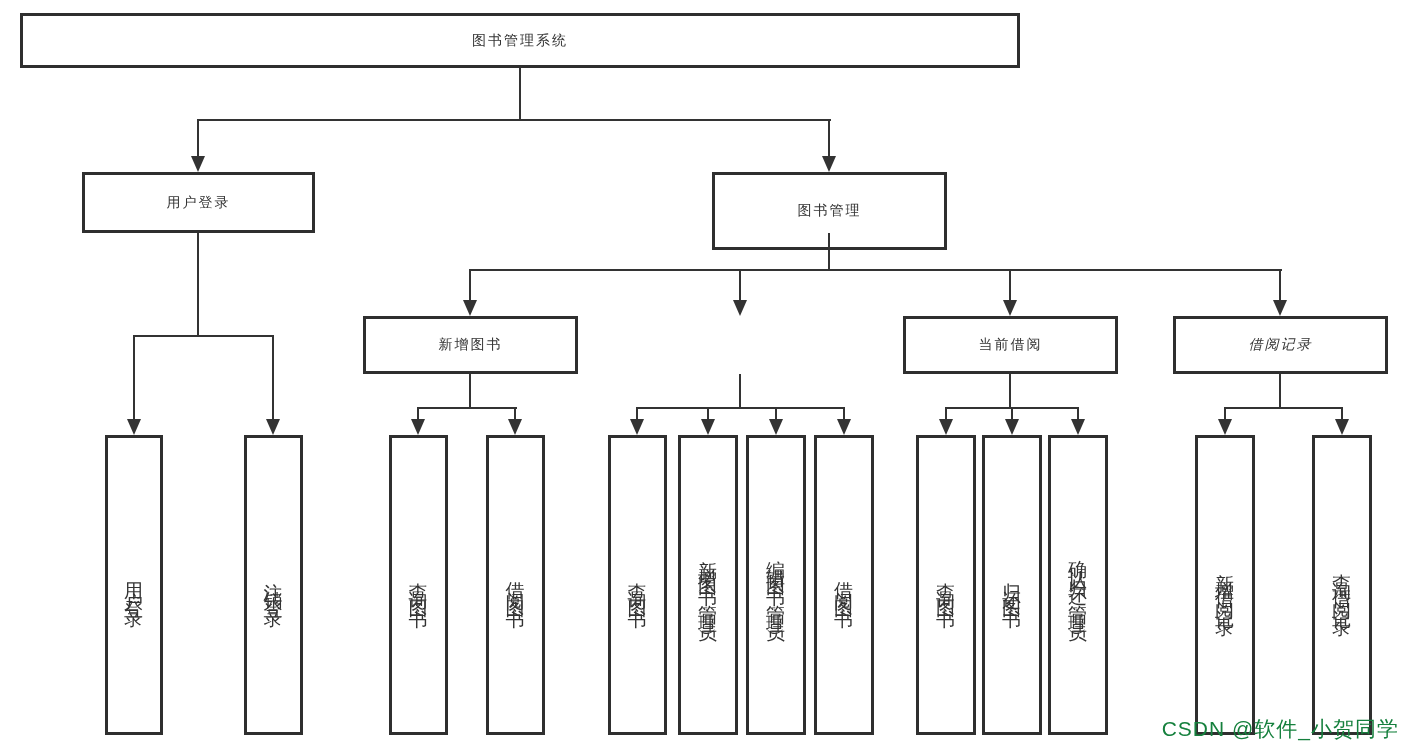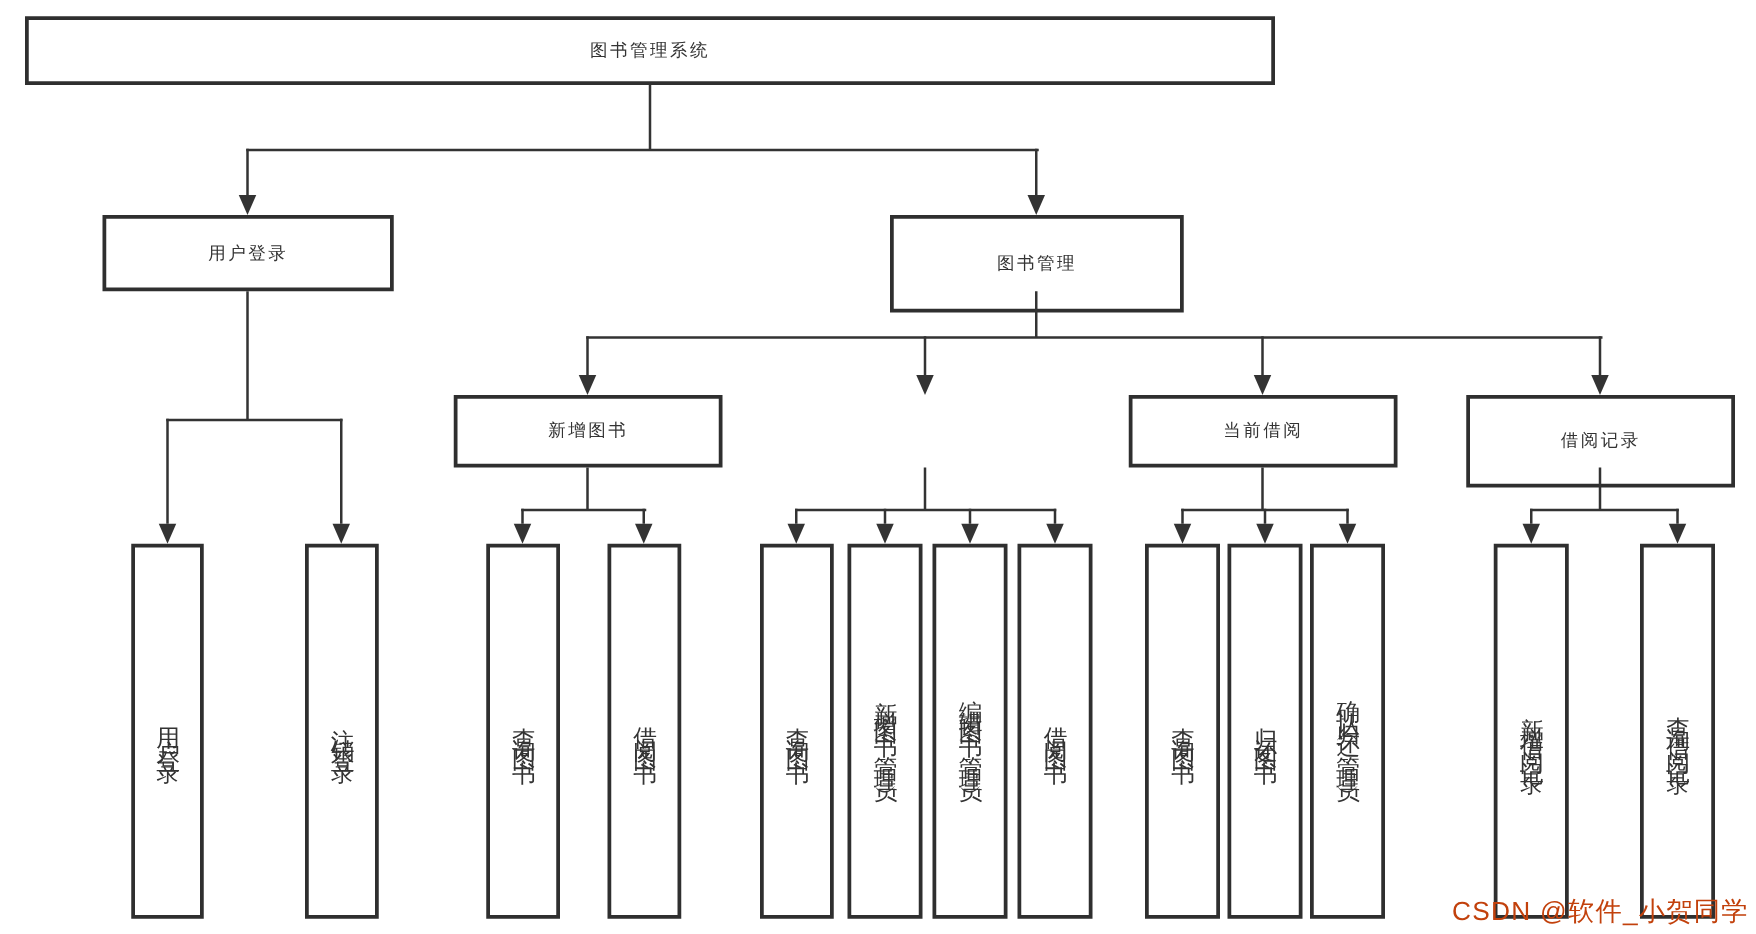--- a/index.html
+++ b/index.html
@@ -47,39 +47,39 @@
     height: 0;
     border-left: 7px solid transparent;
     border-right: 7px solid transparent;
     border-top: 16px solid #333333;
   }
   .watermark {
     position: absolute;
     right: 6px;
     bottom: 4px;
     font-size: 21px;
-    color: #c2410c;
+    color: #15803d;
     letter-spacing: 1px;
     white-space: nowrap;
     text-align: right;
   }
 </style>
 </head>
 <body>
 
 <div class="canvas">
 
   <div class="box hbox" style="left:20px; top:13px; width:1000px; height:55px;">图书管理系统</div>
 
   <div class="box hbox" style="left:82px; top:172px; width:233px; height:61px;">用户登录</div>
   <div class="box hbox" style="left:712px; top:172px; width:235px; height:78px;">图书管理</div>
 
   <div class="box hbox" style="left:363px; top:316px; width:215px; height:58px;">新增图书</div>
   <div class="box hbox" style="left:903px; top:316px; width:215px; height:58px;">当前借阅</div>
-  <div class="box hbox" style="left:1173px; top:316px; width:215px; height:74px;">借阅记录</div>
+  <div class="box hbox" style="left:1173px; top:316px; width:215px; height:58px;font-style:italic;">借阅记录</div>
 
   <div class="box vbox" style="left:105px; top:435px; width:58px; height:300px;">用户登录</div>
   <div class="box vbox" style="left:244px; top:435px; width:59px; height:300px;">注销登录</div>
 
   <div class="box vbox" style="left:389px; top:435px; width:59px; height:300px;">查询图书</div>
   <div class="box vbox" style="left:486px; top:435px; width:59px; height:300px;">借阅图书</div>
 
   <div class="box vbox" style="left:608px; top:435px; width:59px; height:300px;">查询图书</div>
   <div class="box vbox" style="left:678px; top:435px; width:60px; height:300px;">新增图书（管理员）</div>
   <div class="box vbox" style="left:746px; top:435px; width:60px; height:300px;">编辑图书（管理员）</div>

